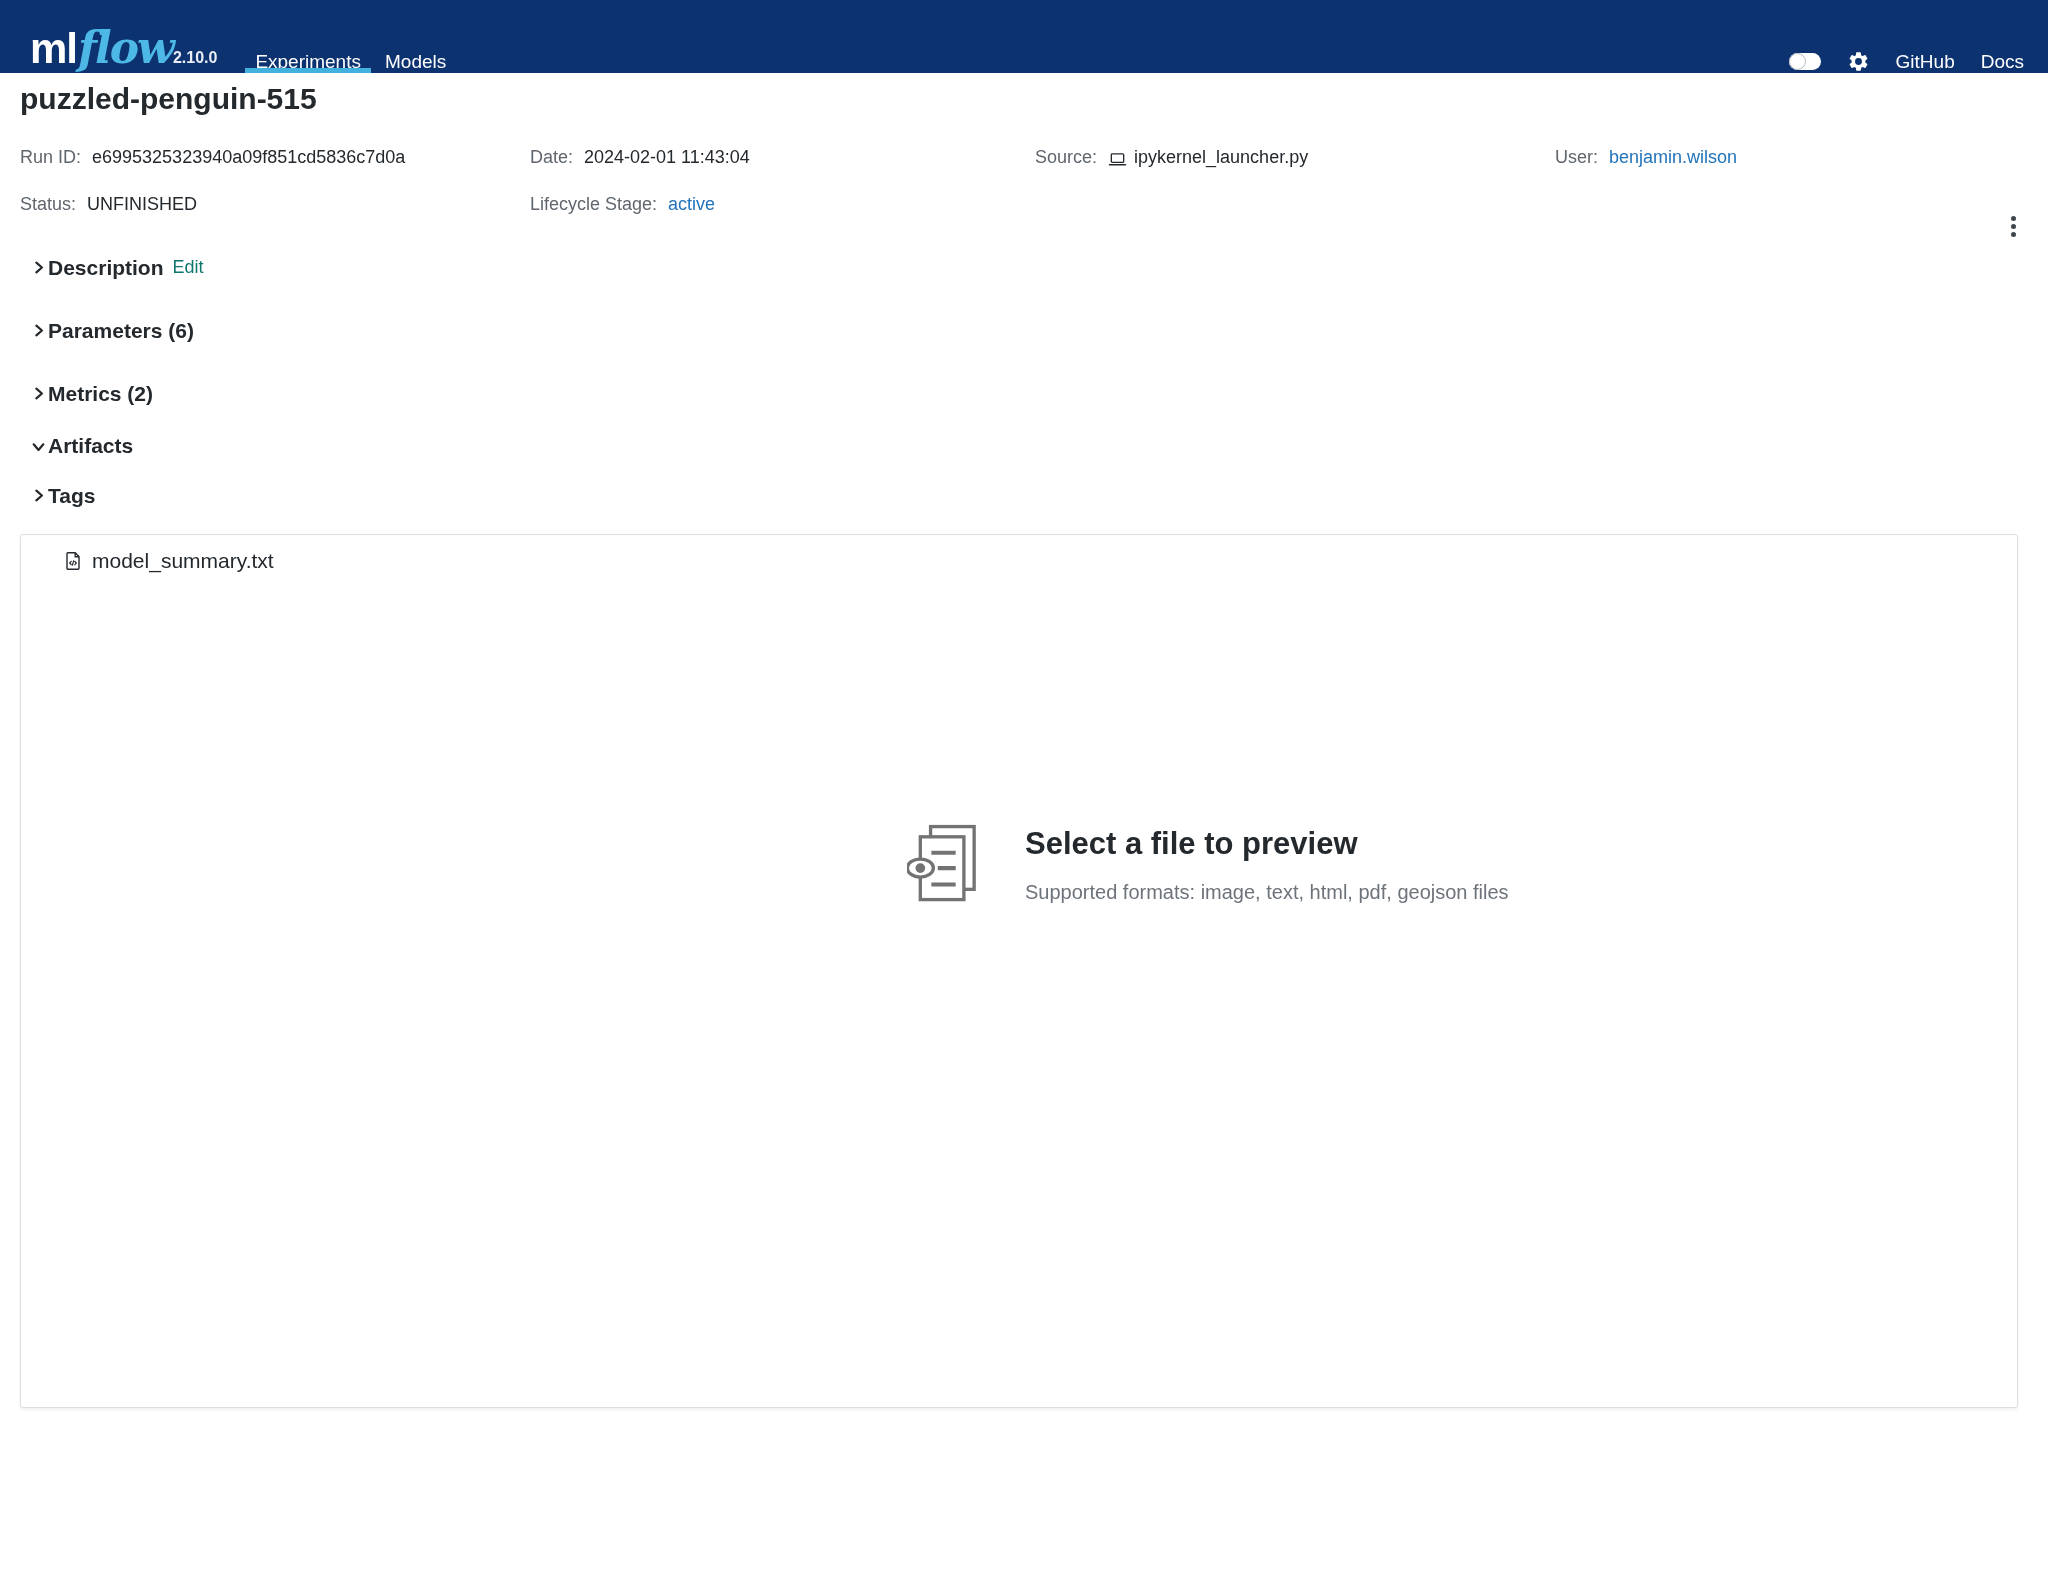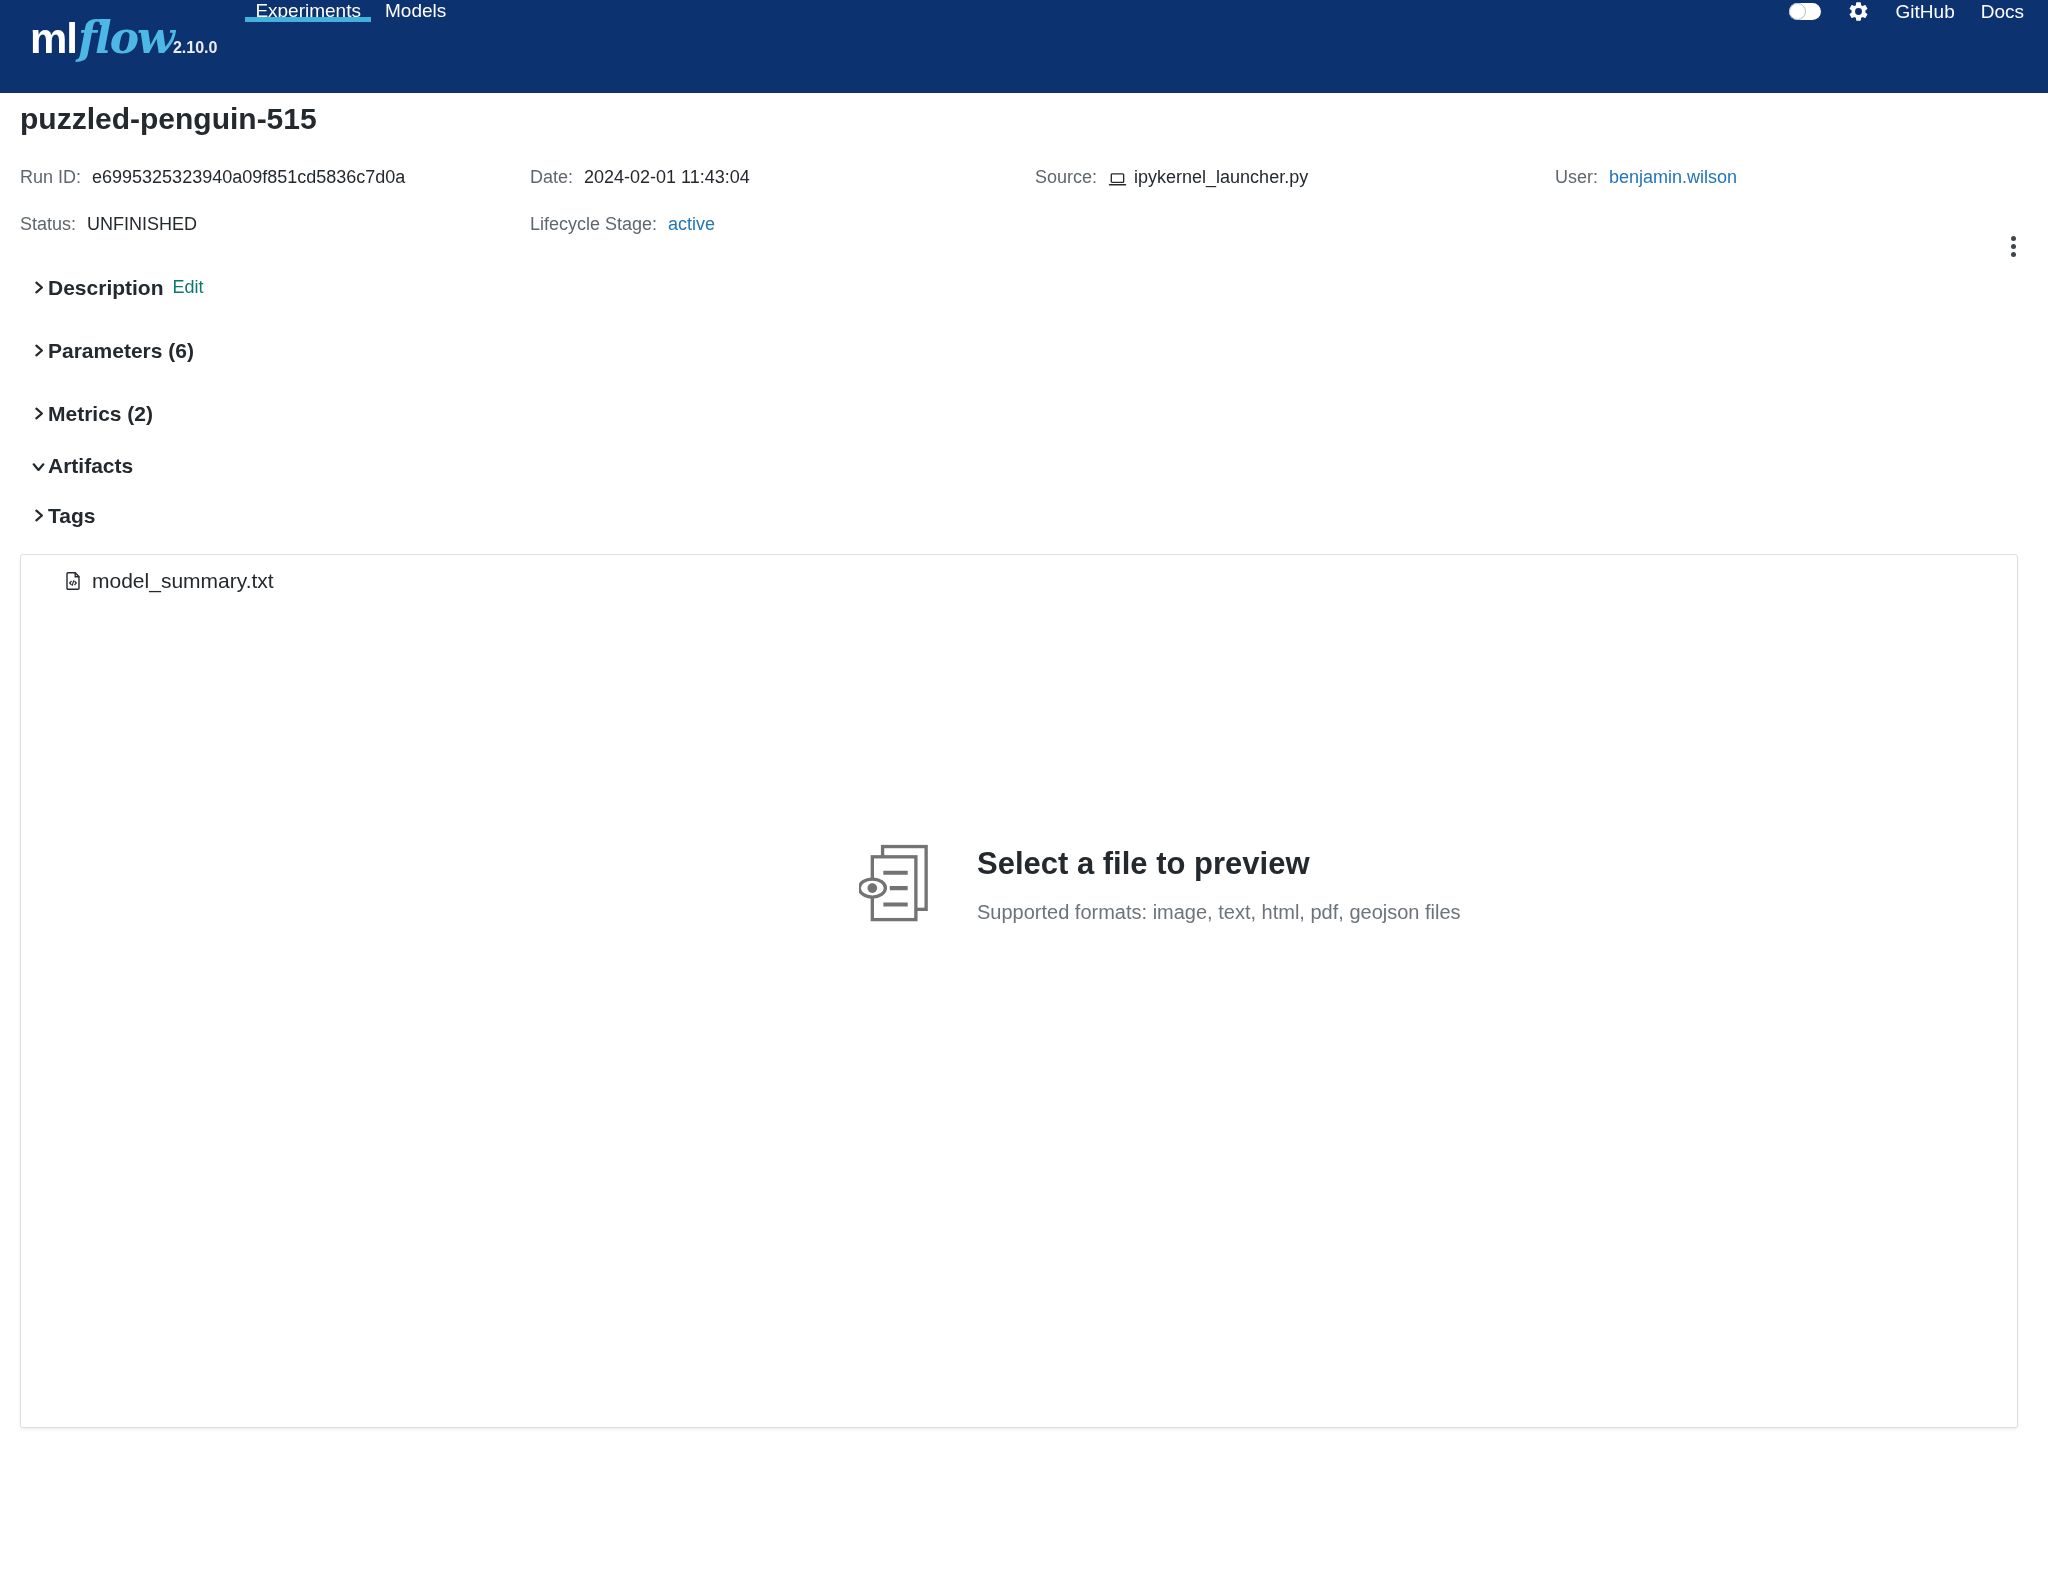--- a/index.html
+++ b/index.html
@@ -1,20 +1,20 @@
 <!DOCTYPE html>
 <html><head>
 <meta charset="utf-8">
 <style>
   * { margin:0; padding:0; box-sizing:border-box; }
   html,body { width:2048px; height:1575px; background:#ffffff; overflow:hidden;
               font-family:"Liberation Sans", sans-serif; color:#24292e; }
 
   
-  .navbar { height:93px; background:#0d3270; display:flex; align-items:flex-start;
+  .navbar { height:73px; background:#0d3270; display:flex; align-items:flex-end;
             padding:0 14px 0 30px; }
   .logo { display:flex; align-items:baseline; margin-top:12px; }
   .logo-ml { color:#ffffff; font-size:42px; font-weight:700; letter-spacing:-1px; }
   .logo-flow { color:#4db8e6; font-size:44px; font-weight:700; font-style:italic;
                font-family:"DejaVu Serif", serif; letter-spacing:-2px; margin-left:1px; }
   .logo-version { color:#e9eef6; font-size:16px; font-weight:600; }
   .nav-tabs { display:flex; margin-left:26px; }
   .nav-tab { position:relative; display:flex; align-items:center; padding:0 12px;
              color:#ffffff; font-size:19px; cursor:pointer; }
   .nav-tab.active .tab-underline { position:absolute; left:2px; right:2px; bottom:0;
@@ -54,21 +54,21 @@
   .sec-chevron.down svg { transform:rotate(90deg); }
   .sec-label { font-size:21px; font-weight:600; color:#24292e; margin-left:2px; }
   .sec-edit { font-size:18px; color:#0f766e; margin-left:9px; cursor:pointer; }
 
   
   .artifacts-panel { position:relative; margin-top:7px; width:1998px; height:874px;
                      background:#ffffff; border:1px solid #dcdee1; border-radius:3px;
                      box-shadow:0 2px 3px rgba(0,0,0,0.06); }
   .file-item { position:absolute; top:12px; left:36px; display:flex; align-items:center;
                gap:9px; font-size:21px; color:#24292e; cursor:pointer; padding:2px 6px; }
-  .preview-empty { position:absolute; top:286px; left:838px; display:flex;
+  .preview-empty { position:absolute; top:286px; left:886px; display:flex;
                    align-items:flex-start; gap:36px; }
   .preview-text { display:flex; flex-direction:column; gap:19px; padding-top:5px; }
   .preview-title { font-size:31px; font-weight:600; color:#24292e; }
   .preview-subtitle { font-size:20px; color:#6d737a; }
 </style>
 </head>
 <body>
 
 <nav class="navbar">
   <div class="logo">

